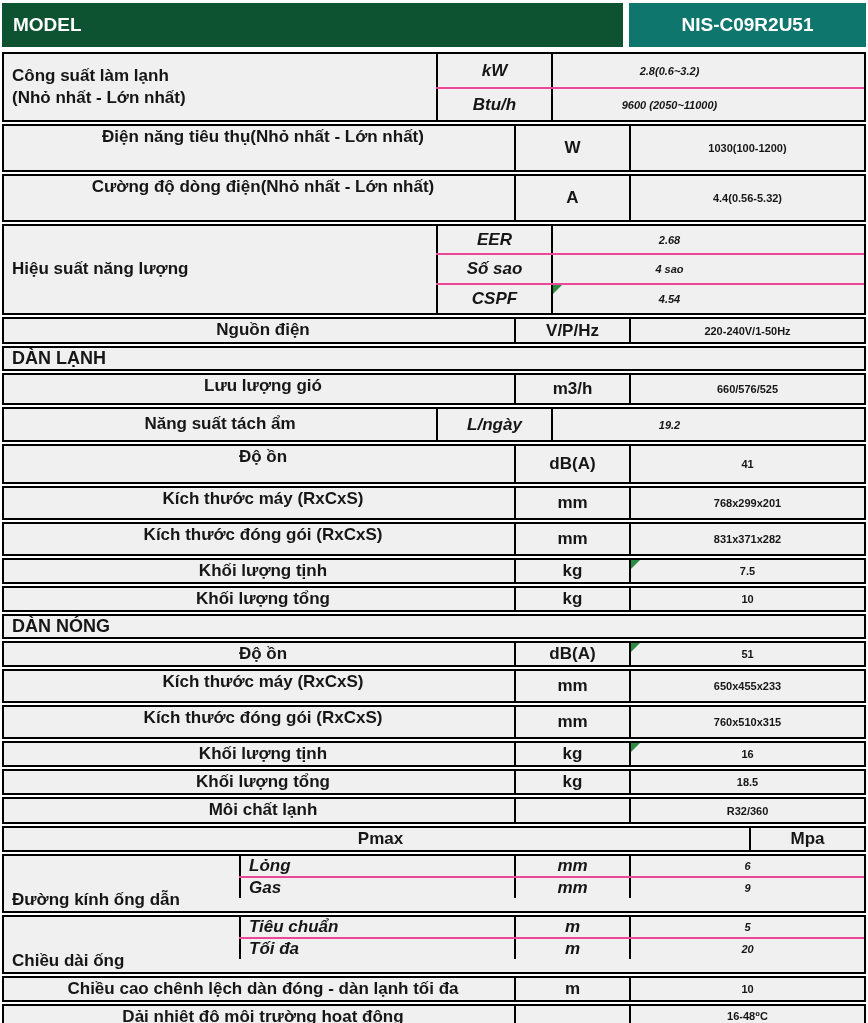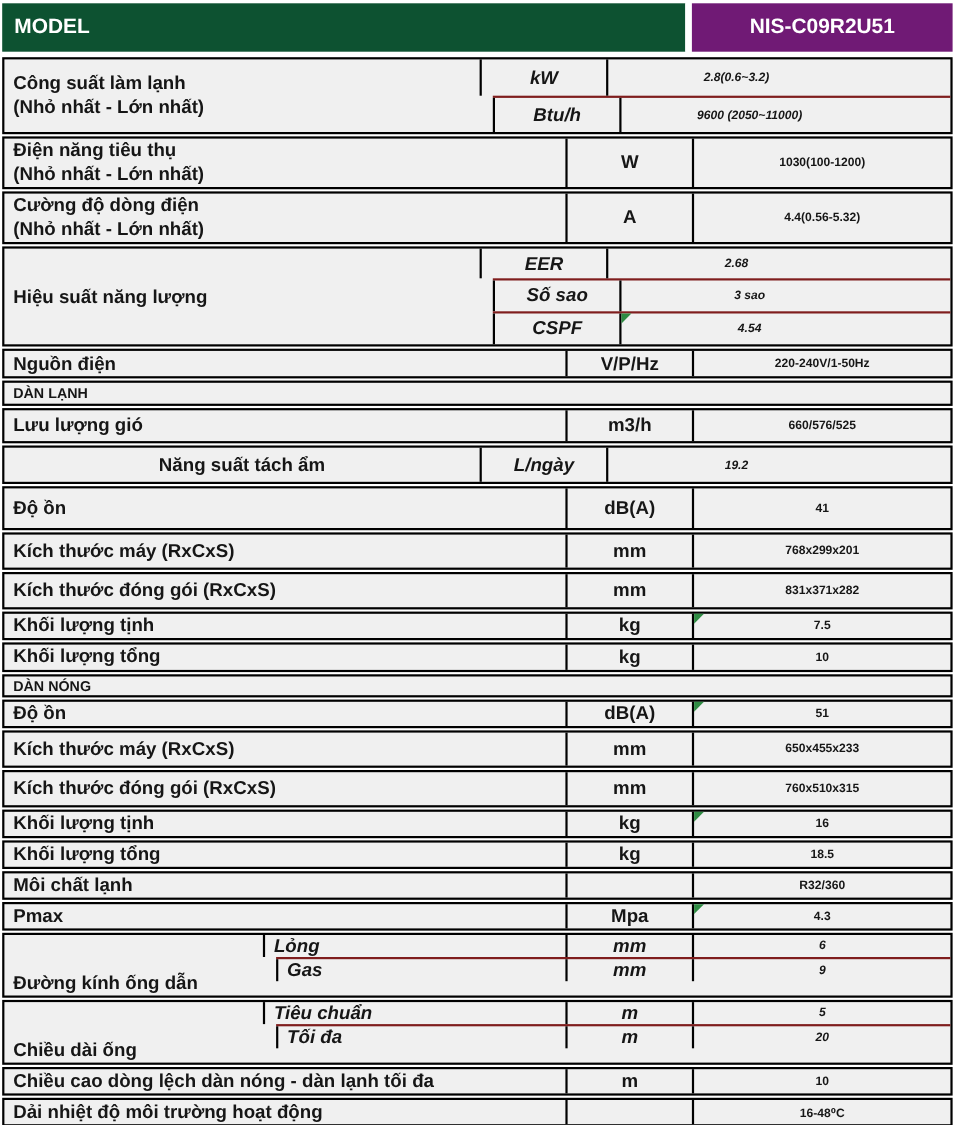--- a/index.html
+++ b/index.html
@@ -15,38 +15,38 @@
   .sheet { padding:3px 2px 0 2px; }
 
   
   .hdr { display:flex; height:44px; margin-bottom:5px; }
   .hdr-left {
     width:621px; background:#0d5231; color:#ffffff;
     display:flex; align-items:center; padding-left:11px; font-size:19px;
   }
   .hdr-gap { width:6px; background:#ffffff; }
   .hdr-right {
-    flex:1; background:#701a75; color:#ffffff;
+    flex:1; background:#0f766e; color:#ffffff;
     display:flex; align-items:center; justify-content:center; font-size:19px;
   }
 
   
   .grp {
     border:2px solid #000;
     background:#f0f0f0;
     margin-top:2px;
   }
   .hgroup { display:flex; }
   .gRows { flex:1; display:flex; flex-direction:column;font-style:italic; }
-  .gRows .r + .r { border-top:2px solid #7f1d1d;margin-left:12px; }
+  .gRows .r + .r { border-top:2px solid #ec4899; }
 
   .r { display:flex; }
 
   .cl {  
-    flex:1; display:flex; flex-direction:column; justify-content:center;
+    flex:1; display:flex; flex-direction:row; justify-content:center;
     padding-left:8px; font-size:17px; line-height:1.3;
   }
   .glabel { 
     width:432px; display:flex; flex-direction:column; justify-content:center;
     padding-left:8px; font-size:17px; line-height:1.3;
   }
   .glabel.narrow { width:235px;margin-top:33px; }
   .glabel.center { align-items:center; padding-left:0; }
 
   .cs {  
@@ -61,21 +61,21 @@
     width:235px; flex:none; border-left:2px solid #000;
     display:flex; align-items:center; justify-content:center; font-size:11px;
     position:relative;
   }
   .tri { 
     position:absolute; top:0; left:0; width:0; height:0;
     border-top:9px solid #2e8b43; border-right:9px solid transparent;
   }
   .section {
     display:flex; align-items:center;
-    padding-left:8px; font-size:13px;
+    padding-left:8px; font-size:18px;
   }
 </style>
 </head>
 <body>
 
 <div class="sheet">
 
   <div class="hdr">
     <div class="hdr-left">MODEL</div>
     <div class="hdr-gap"></div>
@@ -123,21 +123,21 @@
 
   <div class="grp hgroup">
     <div class="glabel">Hiệu suất năng lượng</div>
     <div class="gRows">
       <div class="r" style="min-height:27px">
         <div class="cu">EER</div>
         <div class="cv">2.68</div>
       </div>
       <div class="r" style="min-height:30px">
         <div class="cu">Số sao</div>
-        <div class="cv">3 sao</div>
+        <div class="cv">4 sao</div>
       </div>
       <div class="r" style="min-height:30px">
         <div class="cu">CSPF</div>
         <div class="cv">
           <span class="tri"></span>
           <span>4.54</span>
         </div>
       </div>
     </div>
   </div>
@@ -266,24 +266,20 @@
       <div class="cl">Môi chất lạnh</div>
       <div class="cu"></div>
       <div class="cv">R32/360</div>
     </div>
   </div>
 
   <div class="grp">
     <div class="r" style="min-height:19px">
       <div class="cl">Pmax</div>
       <div class="cu">Mpa</div>
-      <div class="cv">
-        <span class="tri"></span>
-        <span>4.3</span>
-      </div>
     </div>
   </div>
 
   <div class="grp hgroup">
     <div class="glabel narrow">Đường kính ống dẫn</div>
     <div class="gRows">
       <div class="r" style="min-height:19px">
         <div class="cs">Lỏng</div>
         <div class="cu">mm</div>
         <div class="cv">6</div>
@@ -307,21 +303,21 @@
       <div class="r" style="min-height:19px">
         <div class="cs">Tối đa</div>
         <div class="cu">m</div>
         <div class="cv">20</div>
       </div>
     </div>
   </div>
 
   <div class="grp">
     <div class="r" style="min-height:18px">
-      <div class="cl">Chiều cao dòng lệch dàn nóng - dàn lạnh tối đa</div>
+      <div class="cl">Chiều cao chênh lệch dàn đóng - dàn lạnh tối đa</div>
       <div class="cu">m</div>
       <div class="cv">10</div>
     </div>
   </div>
 
   <div class="grp">
     <div class="r" style="min-height:18px">
       <div class="cl">Dải nhiệt độ môi trường hoạt động</div>
       <div class="cu"></div>
       <div class="cv">16-48⁰C</div>

